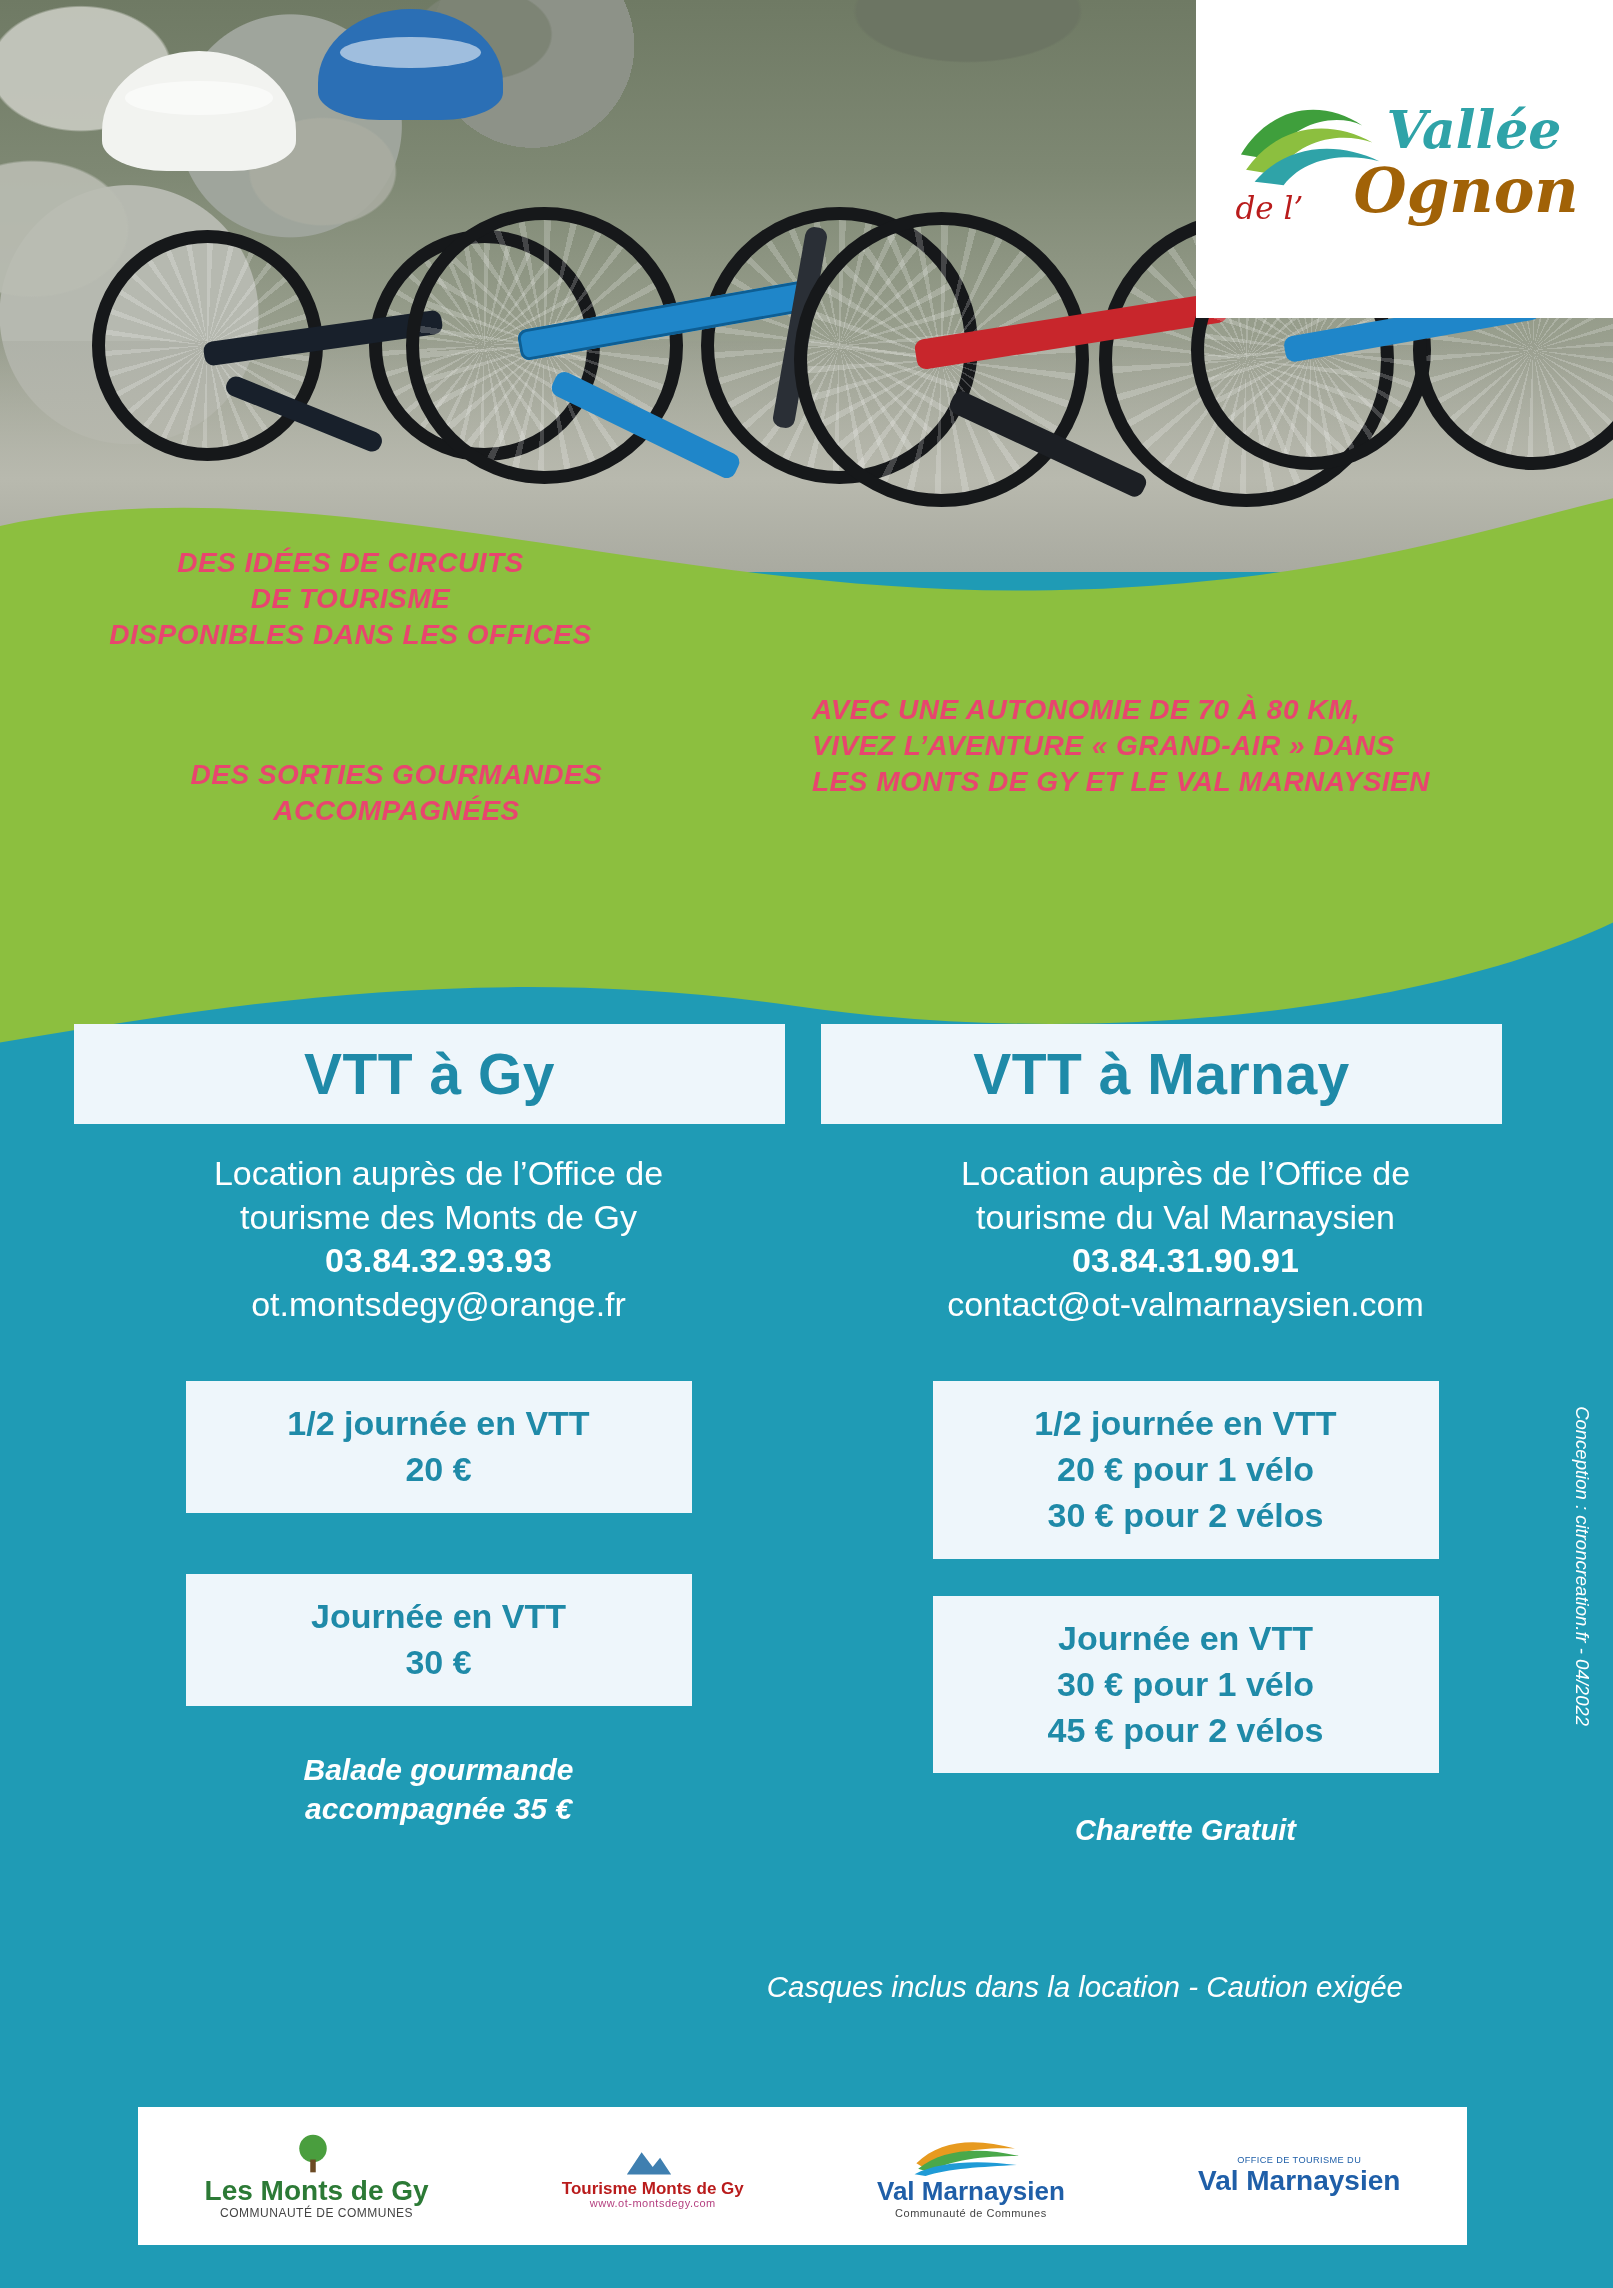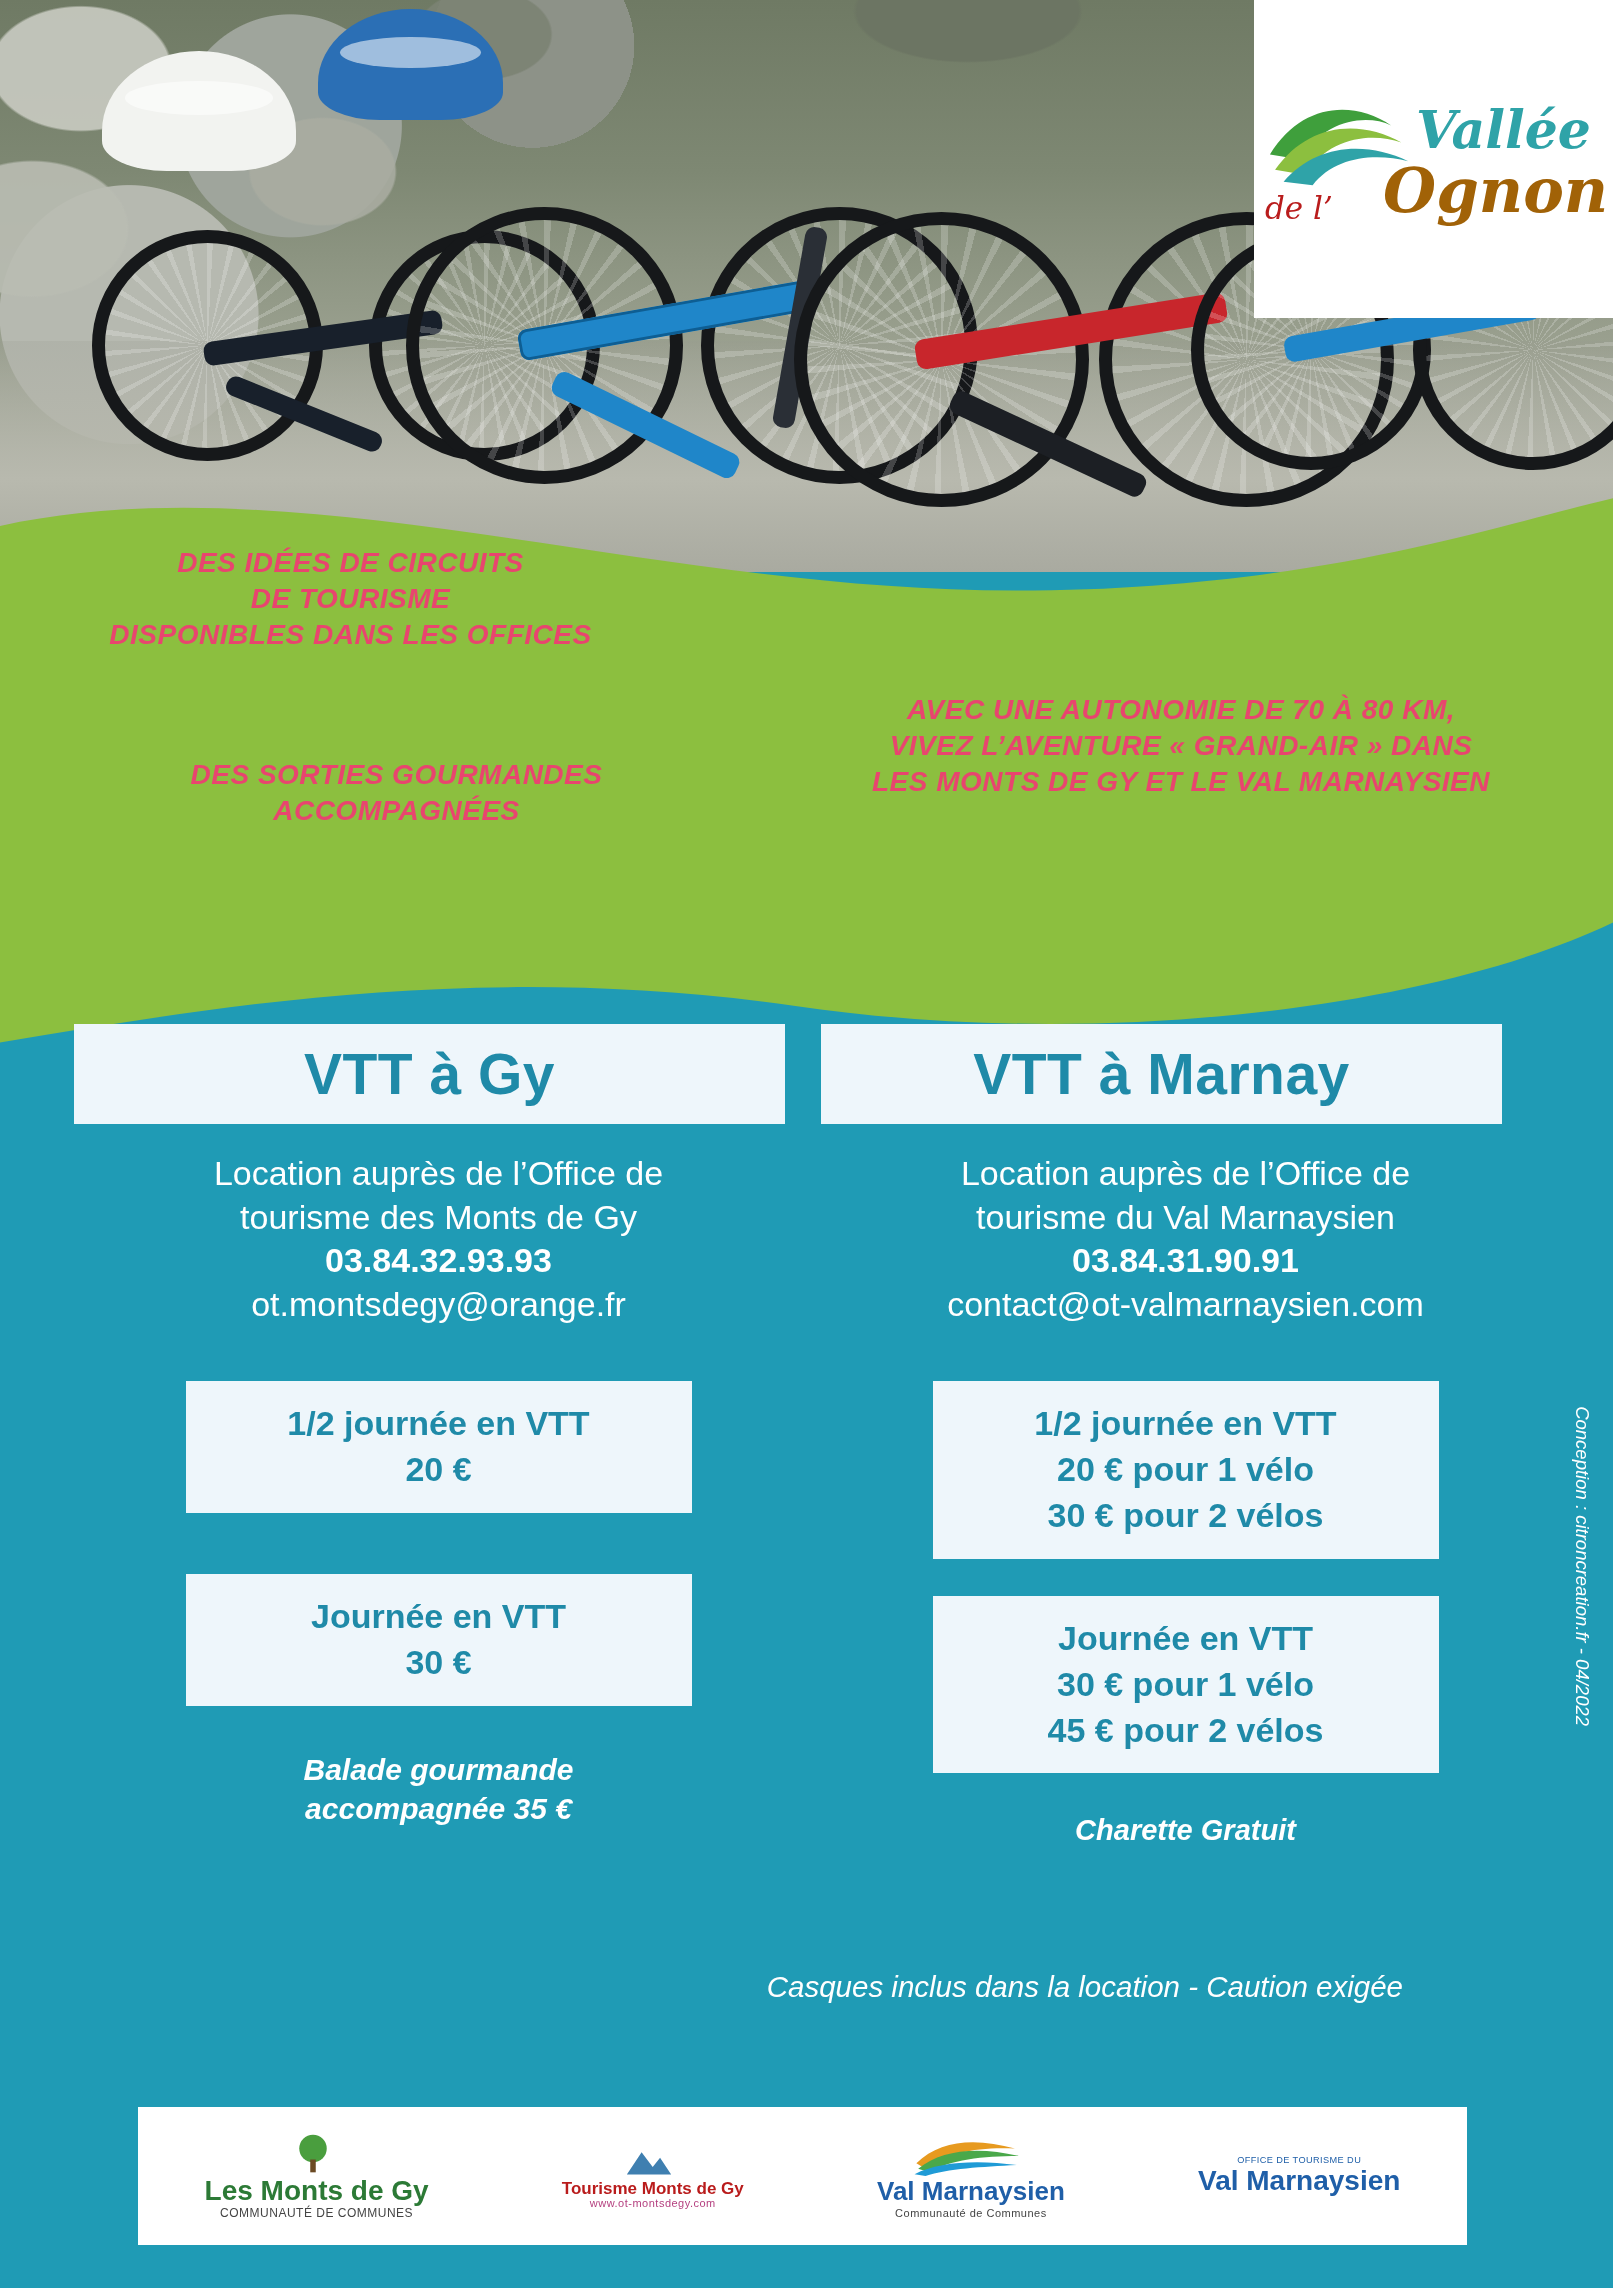--- a/index.html
+++ b/index.html
@@ -78,26 +78,26 @@
     text-transform: uppercase;
     line-height: 1.28;
   }
   #circuits-text {
     left: 55px; top: 545px; width: 591px; text-align: center; font-size: 28px;
   }
   #sorties-text {
     left: 129px; top: 757px; width: 535px; text-align: center; font-size: 28px;
   }
   #autonomie-text {
-    left: 812px; top: 692px; width: 738px; text-align: center; font-size: 28px;
+    left: 812px; top: 692px; width: 738px; text-align: left; font-size: 28px;
   }
 
   
   .logo-ognon {
-    position: absolute; right: 0; top: 0; width: 359px; height: 318px;
+    position: absolute; right: 0; top: 0; width: 417px; height: 318px;
     background: #ffffff;
     display: flex; align-items: center; justify-content: center;
   }
   .logo-ognon .inner { position: relative; width: 360px; height: 212px; }
   .logo-ognon .swoosh {
     position: absolute; left: 9.2px; top: 28px; width: 171px; height: 111px;
   }
   .logo-ognon .word1 {
     position: absolute; left: 11px; top: 137px;
     font-family: "DejaVu Serif", serif; font-style: italic;

